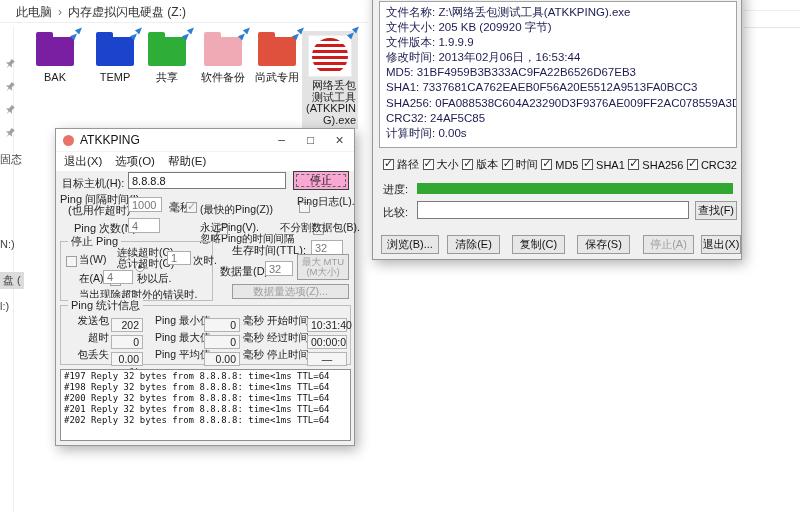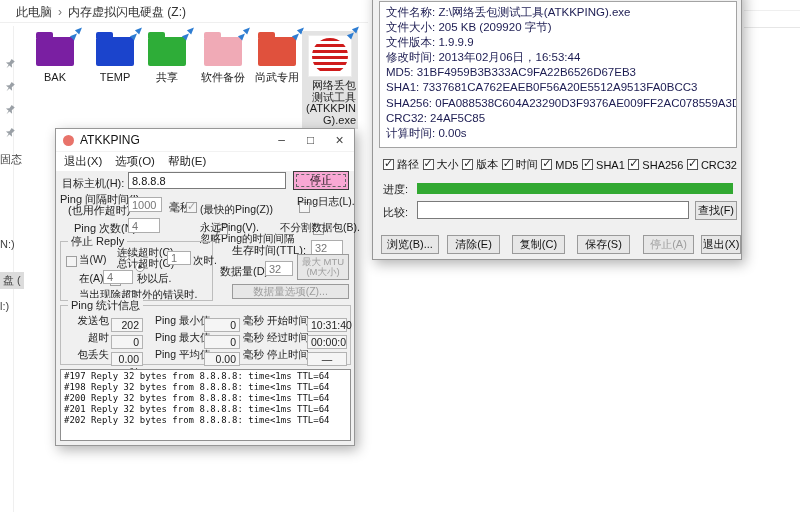--- a/index.html
+++ b/index.html
@@ -191,21 +191,21 @@
       
       <span class="abs lbl" style="left:18px;top:50px;">Ping 次数(N):</span>
       <input class="abs inp dis" style="left: 72px; top: 47px; width: 32px; height: 15px;" value="4">
       <span class="abs cb g chk" style="left:130px;top:50px;"></span>
       <span class="abs lbl gtxt" style="left:144px;top:50px;font-size:10.5px;">永远Ping(V).</span>
       <span class="abs cb g" style="left:211px;top:50px;"></span>
       <span class="abs lbl gtxt" style="left:224px;top:50px;font-size:10.5px;">不分割数据包(B).</span>
 
       
       <div class="grp" style="left:4px;top:70px;width:153px;height:60px;">
-        <span class="gt">停止 Reply</span>
+        <span class="gt">停止 Ping</span>
         <span class="abs cb g" style="left:5px;top:11px;"></span>
         <span class="abs lbl gtxt" style="left:18px;top:11px;font-size:10.5px;">当(W)</span>
         <span class="abs rad" style="left:44px;top:5px;"></span>
         <span class="abs lbl gtxt" style="left:56px;top:4px;font-size:10.5px;">连续超时(C)</span>
         <span class="abs rad sel" style="left:44px;top:16px;"></span>
         <span class="abs lbl gtxt" style="left:56px;top:15px;font-size:10.5px;">总计超时(G)</span>
         <input class="abs inp dis" style="left: 106px; top: 9px; width: 24px; height: 14px;" value="1">
         <span class="abs lbl gtxt" style="left:132px;top:12px;font-size:10.5px;">次时.</span>
         <span class="abs cb g" style="left:5px;top:30px;"></span>
         <span class="abs lbl gtxt" style="left:18px;top:30px;font-size:10.5px;">在(A)</span>

